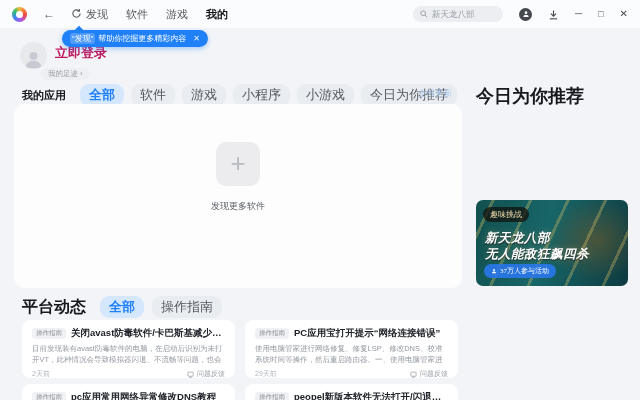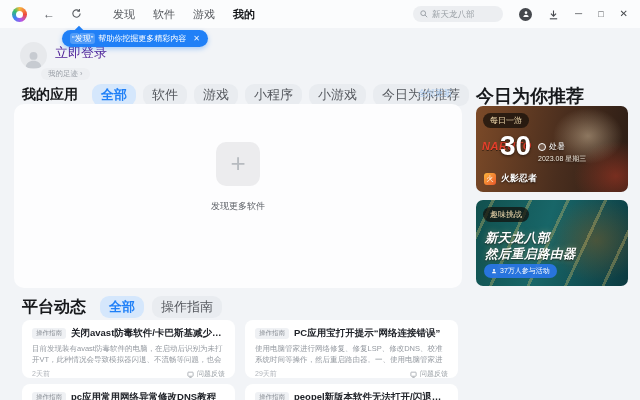--- a/index.html
+++ b/index.html
@@ -7,21 +7,21 @@
   body { font-family:"Liberation Sans","DejaVu Sans",sans-serif; }
   .screen { position:relative; width:640px; height:400px; background:#f2f4f7; overflow:hidden; }
 
   
   .titlebar { position:absolute; top:0; left:0; right:0; height:28px; background:#fbfcfd;
               display:flex; align-items:center; padding:0 12px; }
   .logo { width:15px; height:15px; border-radius:50%;
           background:conic-gradient(#f6b73c,#ef4b3c 25%,#b455e8 45%,#3b82f6 65%,#35c06b 85%,#f6b73c); position:relative; }
   .logo::after { content:""; position:absolute; inset:4px; background:#fff; border-radius:50%; }
   .tb-icon { color:#5a5e63; font-size:12px; line-height:1; margin-left:16px; cursor:default; }
-  .nav { display:flex; gap:18px; margin-left:31px; font-size:11px; color:#55585d; }
+  .nav { display:flex; gap:18px; margin-left:4px; font-size:11px; color:#55585d; }
   .nav-item { cursor:pointer; }
   .nav-item.active { color:#121417; font-weight:bold;text-align:right; }
   .search { margin-left:auto; width:90px; height:16px; background:#eceef1; border-radius:8px;
             display:flex; align-items:center; padding:0 7px; gap:4px; }
   .search input { border:none; outline:none; background:transparent; width:64px; font-size:8.5px; color:#5f6368; }
   .search input::placeholder { color:#9aa0a6; }
   .winctl { display:flex; align-items:center; gap:16px; margin-left:16px; }
   .winbtn { color:#46494e; font-size:10px; line-height:1; display:flex; align-items:center; }
   .account-circle { width:13px; height:13px; border-radius:50%; background:#45484d; display:flex; align-items:center; justify-content:center; }
 
@@ -32,27 +32,27 @@
   .tooltip::before { content:""; position:absolute; left:14px; top:-3px; width:6px; height:6px;
                      background:#2080f7; transform:rotate(45deg); }
   .tooltip .tag { background:rgba(255,255,255,.22); border-radius:3px; padding:0 2px;text-align:right; }
   .tt-close { font-size:8px; cursor:pointer; opacity:.9; }
 
   
   .login { position:absolute; left:20px; top:42px; display:flex; }
   .avatar { width:27px; height:27px; border-radius:50%; background:#e7e9ec; overflow:hidden;
             display:flex; align-items:flex-end; justify-content:center; }
   .login-col { margin-left:8px; }
-  .login-title { font-size:13px; font-weight:normal; color:#4c1d95; margin-top:2px; cursor:pointer; }
+  .login-title { font-size:13px; font-weight:bold; color:#be185d; margin-top:2px; cursor:pointer; }
   .footprint { display:inline-block; margin-top:4px; margin-left:-14px; background:#edeff2; color:#9ba0a8;
                font-size:7.5px; border-radius:7px; padding:1px 7px; cursor:pointer; }
 
   
   .myapps-head { position:absolute; left:22px; top:84px; display:flex; align-items:center; }
-  .sec-title { font-size:14px; font-weight:bold; color:#17191c; }
+  .sec-title { font-size:11px; font-weight:bold; color:#17191c; }
   .filters { display:flex; gap:7px; margin-left:14px; }
   .fpill { font-size:13px; padding:2px 9px; border-radius:9px; background:#e9ecf0; color:#55585e; cursor:pointer; white-space:nowrap; }
   .fpill.active { background:#d5e7fc; color:#2080f7; font-weight:bold; }
   .update-link { position:absolute; left:418px; top:88px; font-size:8.5px; color:#aecef3; cursor:pointer; }
 
   .apps-panel { position:absolute; left:14px; top:104px; width:448px; height:184px; background:#fdfdfe; border-radius:10px; }
   .plus-tile { position:absolute; left:50%; top:38px; transform:translateX(-50%); width:44px; height:44px;
                background:#ececee; border-radius:10px; display:flex; align-items:center; justify-content:center; cursor:pointer; }
   .plus-glyph { font-size:26px; font-weight:200; color:#b7bbc0; line-height:1; margin-top:-2px; }
   .plus-label { position:absolute; left:0; right:0; top:96px; text-align:center; font-size:9px; color:#5d6167; }
@@ -60,21 +60,21 @@
   
   .reco-title { position:absolute; left:476px; top:84px; font-size:18px; font-weight:bold; color:#17191c; }
   .reco-card { position:absolute; left:476px; width:152px; height:86px; border-radius:7px; overflow:hidden; cursor:pointer; color:#fff; }
   .card-naruto { top:106px; background:
       radial-gradient(50px 40px at 112px 30px, rgba(235,215,180,.45), rgba(235,215,180,0) 70%),
       radial-gradient(60px 50px at 140px 70px, rgba(190,60,40,.5), rgba(190,60,40,0) 70%),
       linear-gradient(100deg,#7c4a28, #4a2e1e 55%, #2c1d15); }
   .card-kog { top:200px; background:
       repeating-linear-gradient(115deg, rgba(255,214,110,0) 0 14px, rgba(255,214,110,.28) 14px 17px, rgba(255,214,110,0) 17px 34px),
       radial-gradient(70px 60px at 120px 40px, rgba(120,90,40,.55), rgba(120,90,40,0) 70%),
-      linear-gradient(105deg,#11504e, #186668 45%, #0c3a40); }
+      linear-gradient(105deg,#11504e, #186668 45%, #0c3a40); font-family: Liberation Serif, serif; }
   .card-badge { position:absolute; left:7px; top:7px; background:rgba(18,14,10,.72); color:#f3ddb0;
                 font-size:8px; padding:2px 7px; border-radius:8px; }
   .naruto-logo { position:absolute; left:6px; top:34px; font-size:11px; font-style:italic; font-weight:bold;
                  color:#e8402c; text-shadow:0 1px 0 rgba(0,0,0,.5); letter-spacing:.5px; }
   .day-num { position:absolute; left:24px; top:24px; font-size:28px; font-weight:bold; color:#fff;
              text-shadow:0 1px 3px rgba(0,0,0,.6); }
   .term-row { position:absolute; left:62px; top:35px; display:flex; align-items:center; gap:3px;
               font-size:8px; color:#fff; text-shadow:0 1px 2px rgba(0,0,0,.6); }
   .term-circle { width:8px; height:8px; border:1px solid #fff; border-radius:50%; background:rgba(255,255,255,.2); }
   .date-line { position:absolute; left:62px; top:48px; font-size:7px; color:#efe8dc; text-shadow:0 1px 2px rgba(0,0,0,.6); }
@@ -186,39 +186,25 @@
 
   <div class="apps-panel">
     <div class="plus-tile">
       <span class="plus-glyph">+</span>
     </div>
     <div class="plus-label">发现更多软件</div>
   </div>
 
   <div class="reco-title">今日为你推荐</div>
 
-  <div class="reco-card card-naruto">
-    <span class="card-badge">每日一游</span>
-    <span class="naruto-logo">NARUTO</span>
-    <span class="day-num">30</span>
-    <span class="term-row">
-      <span class="term-circle"></span>
-      <span>处暑</span>
-    </span>
-    <span class="date-line">2023.08 星期三</span>
-    <span class="game-row">
-      <span class="game-logo">火</span>
-      <span class="game-name">火影忍者</span>
-    </span>
-  </div>
 
   <div class="reco-card card-kog">
     <span class="card-badge">趣味挑战</span>
     <span class="kog-line kog-line1">新天龙八部</span>
-    <span class="kog-line kog-line2">然后重启路由器</span>
+    <span class="kog-line kog-line2">无人能敌狂飙四杀</span>
     <span class="join-pill">
       <svg width="6" height="6" viewBox="0 0 24 24" fill="#fff">
           <circle cx="12" cy="8" r="4"></circle>
           <path d="M4 21c0-5 4-7 8-7s8 2 8 7z"></path>
         </svg>
       <span>37万人参与活动</span>
     </span>
   </div>
 
   <div class="feed-head">

